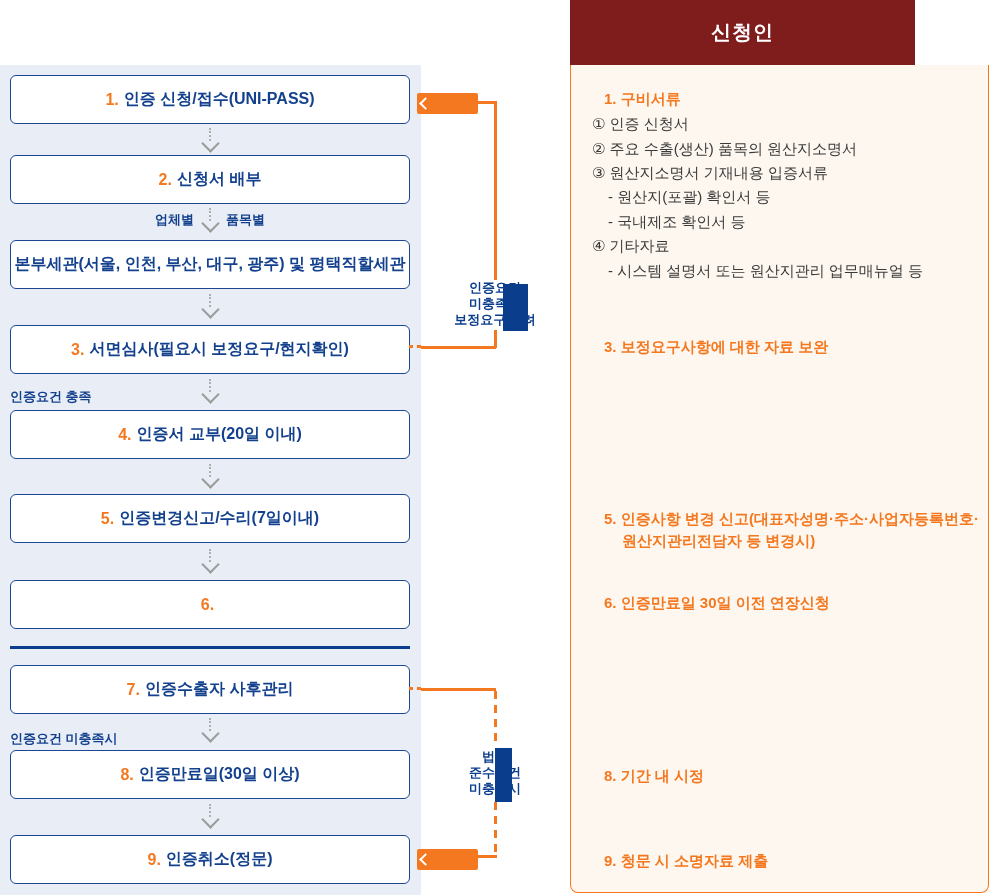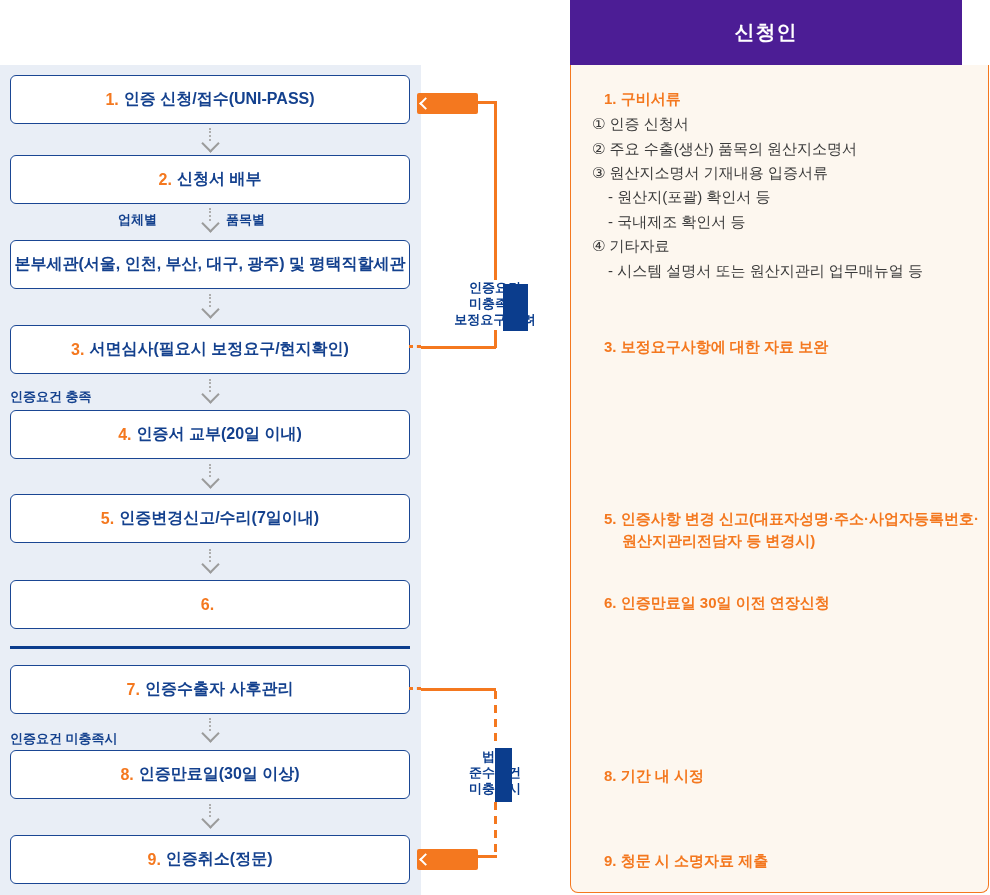--- a/index.html
+++ b/index.html
@@ -32,21 +32,21 @@
     background:repeating-linear-gradient(180deg,#f4781f 0 8px,transparent 8px 14px);}
   .obar{position:absolute;width:61px;height:21px;background:#f4781f;border-radius:2px;
     display:flex;align-items:center;}
   .obar .chev{width:7px;height:7px;border-left:2.5px solid #ffffff;border-bottom:2.5px solid #ffffff;
     transform:rotate(45deg);margin-left:4px;}
   .mid-label{position:absolute;left:410px;width:170px;text-align:center;
     font-size:13px;font-weight:bold;color:#0b3d8d;line-height:16px;}
   .navy-overlay{position:absolute;background:#0b3d8d;}
 
   
-  .right-header{position:absolute;left:570px;top:0;width:392px;height:65px;background:#4c1d95;
+  .right-header{position:absolute;left:570px;top:0;width:345px;height:65px;background:#7f1d1d;
     display:flex;align-items:center;justify-content:center;}
   .right-header span{color:#ffffff;font-size:20px;font-weight:bold;letter-spacing:1px;}
   .right-body{position:absolute;left:570px;top:65px;width:419px;height:828px;background:#fdf7ef;
     border:1px solid #f4781f;border-top:none;border-radius:0 0 8px 8px;box-sizing:border-box;}
 
   .r-item{position:absolute;left:592px;font-size:15px;color:#3a3a3a;font-weight:500;white-space:nowrap;}
   .r-item.indent{left:608px;}
   .r-orange{position:absolute;left:592px;font-size:15px;font-weight:bold;color:#f4781f;white-space:nowrap;margin-left:12px;}
   .r-orange.cont{left:610px;}
 </style>
@@ -122,21 +122,21 @@
     </div>
   <div class="varrow" style="top:718px">
       <div class="stem"></div>
       <div class="head"></div>
     </div>
   <div class="varrow" style="top:804px">
       <div class="stem"></div>
       <div class="head"></div>
     </div>
 
-  <div class="side-label" style="left:118px;top:211px;width:76px;">업체별</div>
+  <div class="side-label" style="left:118px;top:211px;width:76px;text-align:right">업체별</div>
   <div class="side-label" style="left:226px;top:211px">품목별</div>
   <div class="side-label" style="left:10px;top:388px">인증요건 충족</div>
   <div class="side-label" style="left:10px;top:730px">인증요건 미충족시</div>
 
   <div class="divider"></div>
 
   <div class="obar" style="left:417px;top:93px">
     <div class="chev"></div>
   </div>
   <div class="oline" style="left:477px;top:101px;width:20px;height:3px"></div>

